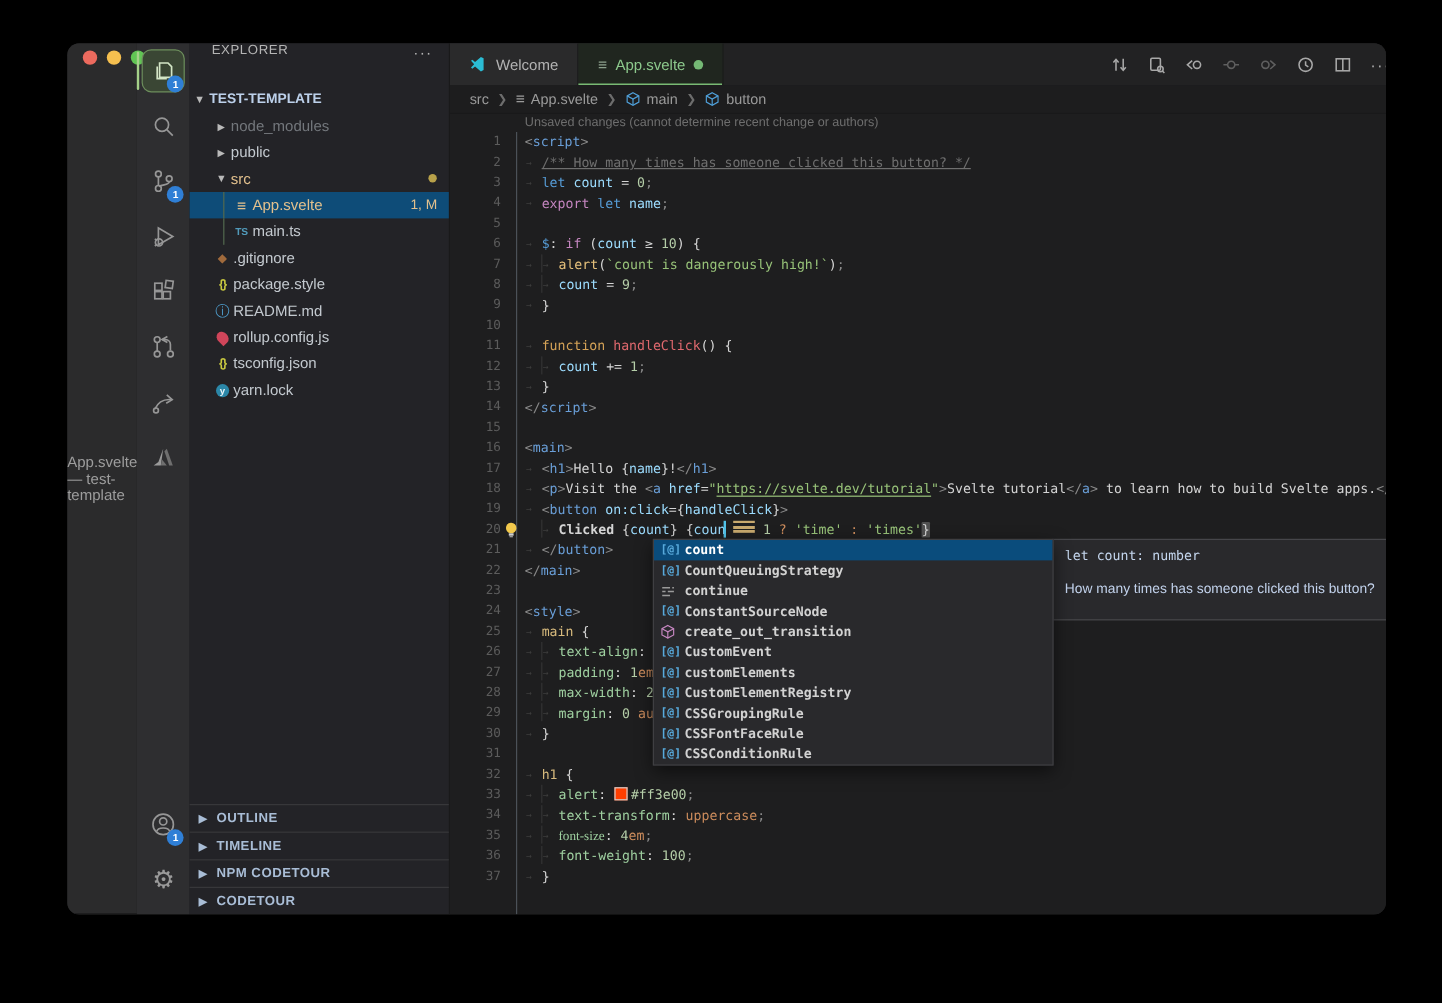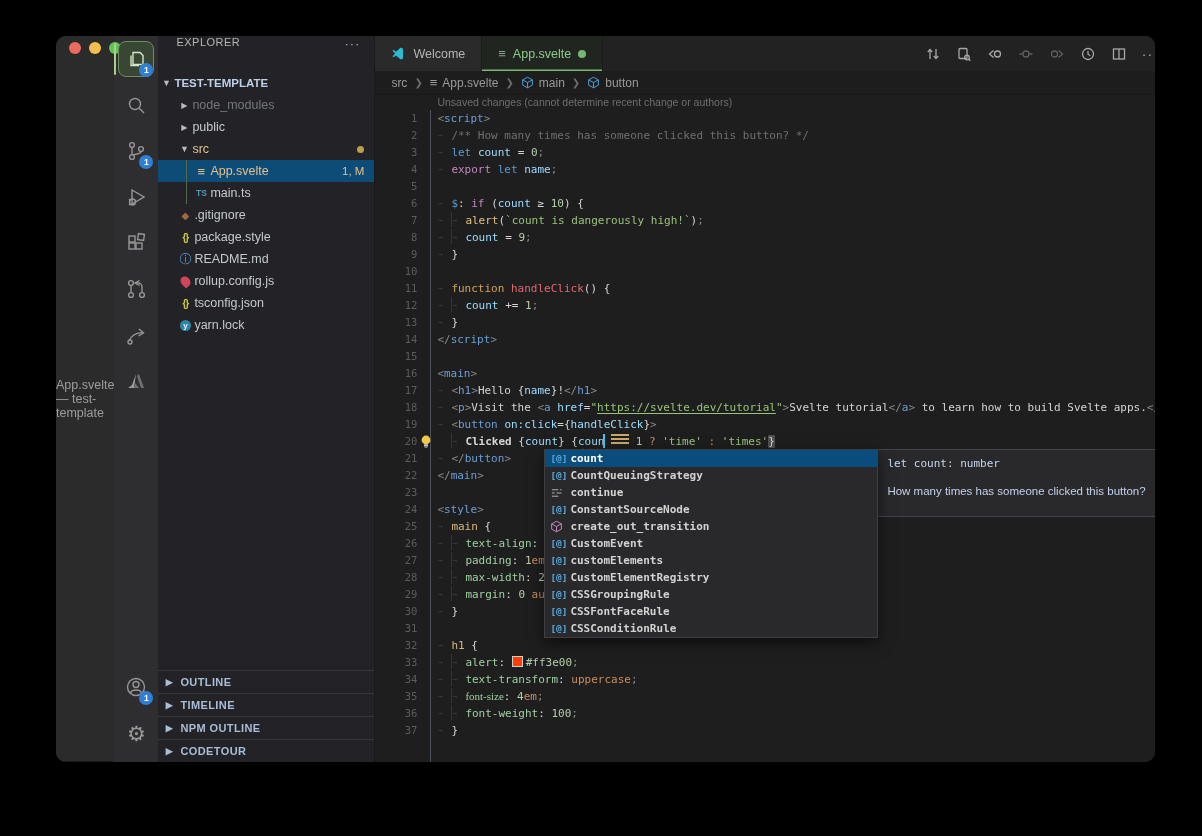--- a/index.html
+++ b/index.html
@@ -283,21 +283,21 @@
           <div class="sb-panel">
             <span class="chev">▶</span>
             <span>OUTLINE</span>
           </div>
           <div class="sb-panel">
             <span class="chev">▶</span>
             <span>TIMELINE</span>
           </div>
           <div class="sb-panel">
             <span class="chev">▶</span>
-            <span>NPM OUTLINE</span>
+            <span>NPM CODETOUR</span>
           </div>
           <div class="sb-panel">
             <span class="chev">▶</span>
             <span>CODETOUR</span>
           </div>
         </div>
     </div>
 
     <div class="editorcol">
       <div class="tabbar">
@@ -401,21 +401,21 @@
       <div class="editor">
         <div class="blame">Unsaved changes (cannot determine recent change or authors)</div>
         <div class="gutterline"></div>
         <div id="code">
             <div class="line">
               <span class="lnum">1</span>
               <span class="lcontent"><span style="color: rgb(138, 138, 138);">&lt;</span><span style="color: rgb(106, 159, 216);">script</span><span style="color: rgb(138, 138, 138);">&gt;</span></span>
             </div>
             <div class="line">
               <span class="lnum">2</span>
-              <span class="lcontent"><span class="ind">→</span><span style="color: rgb(111, 111, 111);">/** How many times has someone clicked this button? */</span></span>
+              <span class="lcontent"><span class="ind">→</span><span style="color: rgb(111, 111, 111); text-decoration: underline;">/** How many times has someone clicked this button? */</span></span>
             </div>
             <div class="line">
               <span class="lnum">3</span>
               <span class="lcontent"><span class="ind">→</span><span style="color: rgb(86, 156, 214);">let </span><span style="color: rgb(156, 220, 254);">count </span><span style="color: rgb(212, 212, 212);">= </span><span style="color: rgb(181, 206, 168);">0</span><span style="color: rgb(138, 138, 138);">;</span></span>
             </div>
             <div class="line">
               <span class="lnum">4</span>
               <span class="lcontent"><span class="ind">→</span><span style="color: rgb(197, 134, 192);">export </span><span style="color: rgb(86, 156, 214);">let </span><span style="color: rgb(156, 220, 254);">name</span><span style="color: rgb(138, 138, 138);">;</span></span>
             </div>
             <div class="line">

